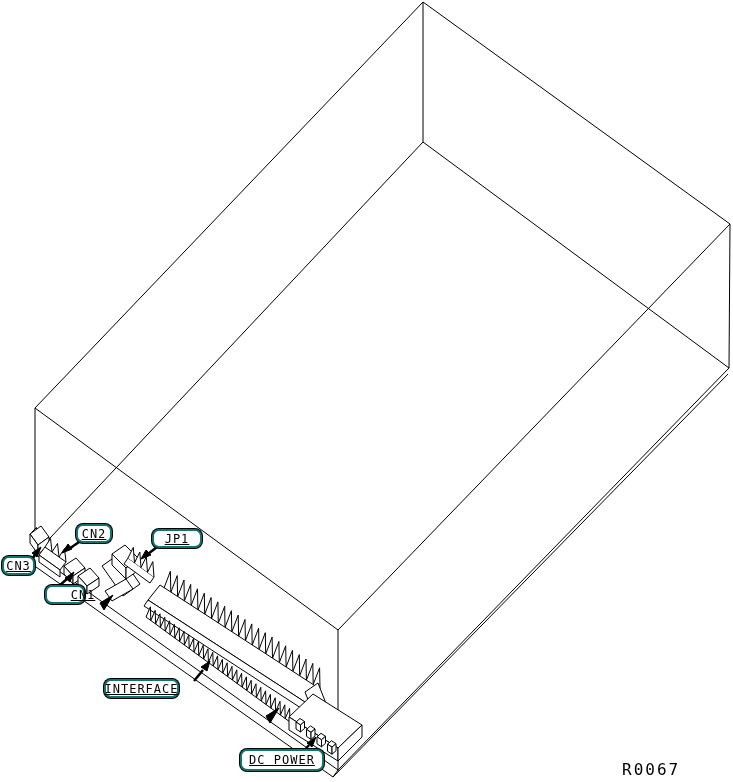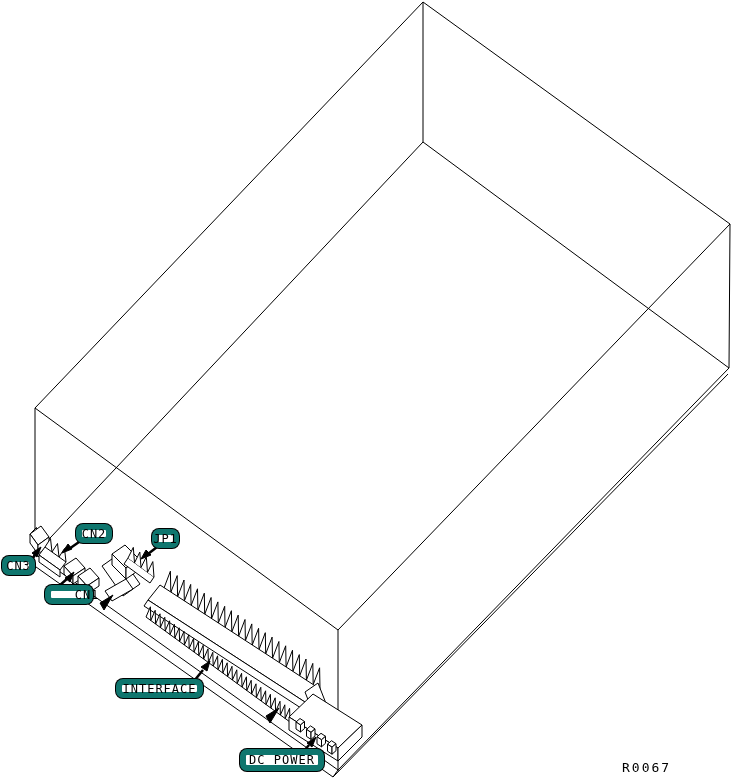--- a/index.html
+++ b/index.html
@@ -8,33 +8,34 @@
     width:733px;height:782px;
     background:#ffffff;
     font-family:"DejaVu Sans Mono","Liberation Mono",monospace;
     overflow:hidden;
   }
   #drawing{position:absolute;left:0;top:0;}
   .callout{
     position:absolute;
     box-sizing:border-box;
     display:flex;align-items:center;justify-content:center;
-    border:6px solid #0f766e;
+    border:2px solid #0f766e;
     border-radius:7px;
     background:#fff;
     font-size:12px;
     letter-spacing:1px;
     color:#000;
     white-space:nowrap;
     z-index:3;
     box-shadow:0 0 0 1px #000;
+    text-decoration:underline;
   }
   .ref{
     position:absolute;
-    font-size:13px;
+    font-size:16px;
     letter-spacing:2px;
     color:#000;
     z-index:3;
   }
   svg line, svg polyline{stroke:#000;stroke-width:1;fill:none;}
   svg polygon.face{fill:#fff;stroke:#000;stroke-width:1;stroke-linejoin:miter;}
   svg polygon.solid{fill:#000;stroke:#000;}
   svg path.zz{fill:#fff;stroke:#000;stroke-width:1;stroke-linejoin:miter;}
   svg line.ptr{stroke-width:2.5;}
 </style>
@@ -179,20 +180,20 @@
       </g>
     </g>
   </svg>
 
   <div class="callout" style="left:2px;  top:556px; width:33px; height:19px;">CN3</div>
 
   <div class="callout" style="left:76px; top:524px; width:36px; height:19px;">CN2</div>
 
   <div class="callout" style="left:45px; top:585px; width:35px; height:19px;padding-left:36px;">CN1</div>
 
-  <div class="callout" style="left:152px;top:529px; width:27px; height:19px;">JP1</div>
+  <div class="callout" style="left:152px;top:529px; width:50px; height:19px;">JP1</div>
 
-  <div class="callout" style="left:116px;top:679px; width:87px; height:19px;">INTERFACE</div>
+  <div class="callout" style="left:104px;top:679px; width:75px; height:19px;">INTERFACE</div>
 
   <div class="callout" style="left:227px;top:749px; width:84px; height:22px;margin-left:13px;">DC POWER</div>
 
   <div class="ref" style="left:622px;top:760px;">R0067</div>
 </div>
 
 </body></html>

